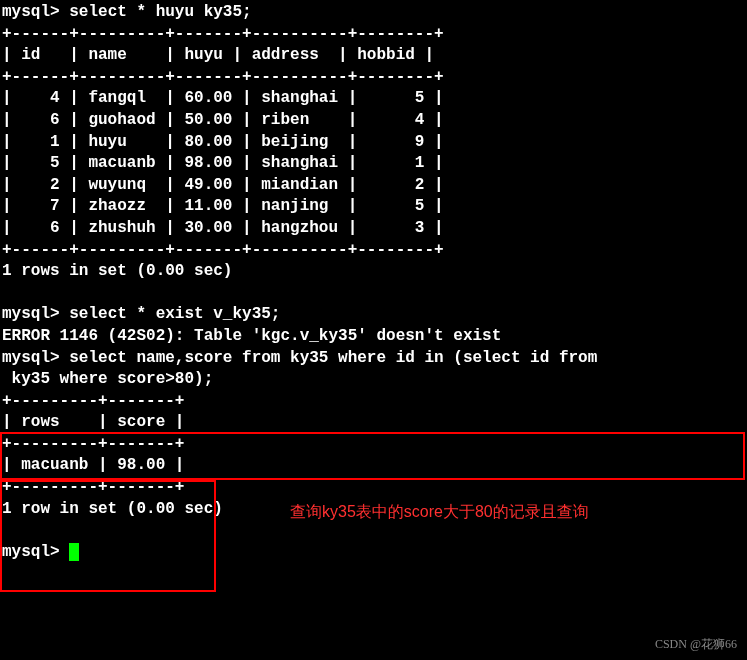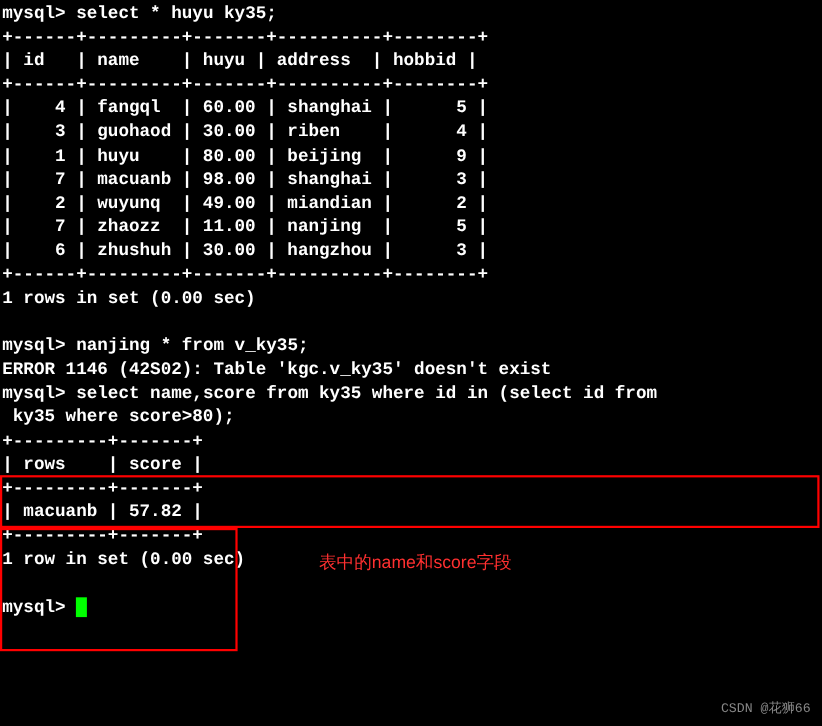--- a/index.html
+++ b/index.html
@@ -53,55 +53,55 @@
     left: 290px;
     top: 500px;
     line-height: 1.5;
     font-weight: normal;
   }
   .watermark {
     position: absolute;
     right: 10px;
     bottom: 8px;
     color: #888;
-    font-family: Liberation Mono, monospace;
+    font-family: Liberation Serif, serif;
     font-size: 12px;
     font-weight: normal;
   }
 </style>
 </head>
 <body>
 
 <div class="terminal"><span>mysql&gt; </span><span>select * huyu ky35;</span>
 <span>+------+---------+-------+----------+--------+</span>
 <span>| id   | name    | huyu | address  | hobbid |</span>
 <span>+------+---------+-------+----------+--------+</span>
 <span>|    4 | fangql  | 60.00 | shanghai |      5 |</span>
-<span>|    3 | guohaod | 30.00 | riben    |      4 |</span>
+<span>|    6 | guohaod | 50.00 | riben    |      4 |</span>
 <span>|    1 | huyu    | 80.00 | beijing  |      9 |</span>
-<span>|    7 | macuanb | 98.00 | shanghai |      3 |</span>
+<span>|    5 | macuanb | 98.00 | shanghai |      1 |</span>
 <span>|    2 | wuyunq  | 49.00 | miandian |      2 |</span>
 <span>|    7 | zhaozz  | 11.00 | nanjing  |      5 |</span>
 <span>|    6 | zhushuh | 30.00 | hangzhou |      3 |</span>
 <span>+------+---------+-------+----------+--------+</span>
 <span>1 rows in set (0.00 sec)</span>
 
-<span>mysql&gt; </span><span>nanjing * from v_ky35;</span>
+<span>mysql&gt; </span><span>select * exist v_ky35;</span>
 <span>ERROR 1146 (42S02): Table 'kgc.v_ky35' doesn't exist</span>
 <span>mysql&gt; </span><span>select name,score from ky35 where id in (select id from</span>
 <span> ky35 where score&gt;80);</span>
 <span>+---------+-------+</span>
 <span>| rows    | score |</span>
 <span>+---------+-------+</span>
-<span>| macuanb | 57.82 |</span>
+<span>| macuanb | 98.00 |</span>
 <span>+---------+-------+</span>
 <span>1 row in set (0.00 sec)</span>
 
 <span>mysql&gt; </span><span class="cursor"></span></div>
 
 <div class="redbox1"></div>
 <div class="redbox2"></div>
 
 <div class="annotation">
-  <div>表中的name和score字段</div>
+  <div>查询ky35表中的score大于80的记录且查询</div>
 </div>
 
 <div class="watermark">CSDN @花狮66</div>
 
 </body></html>

